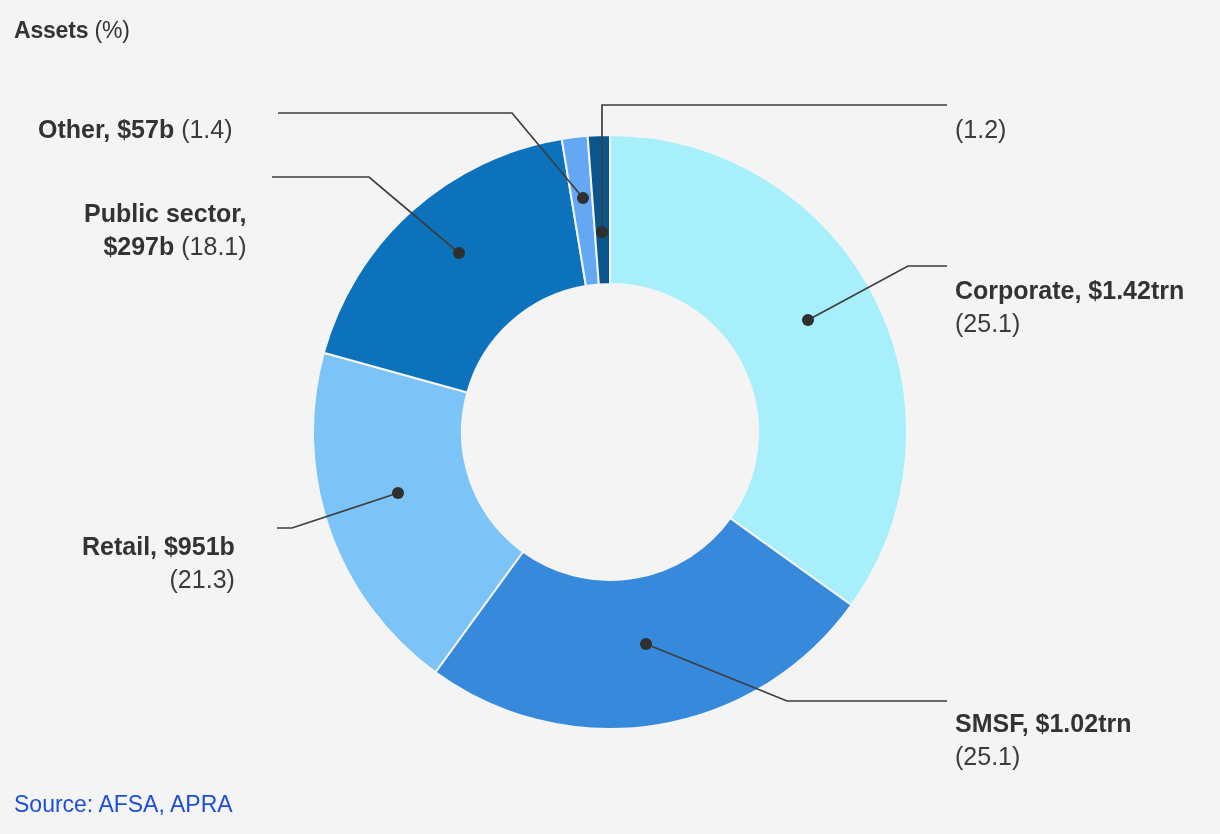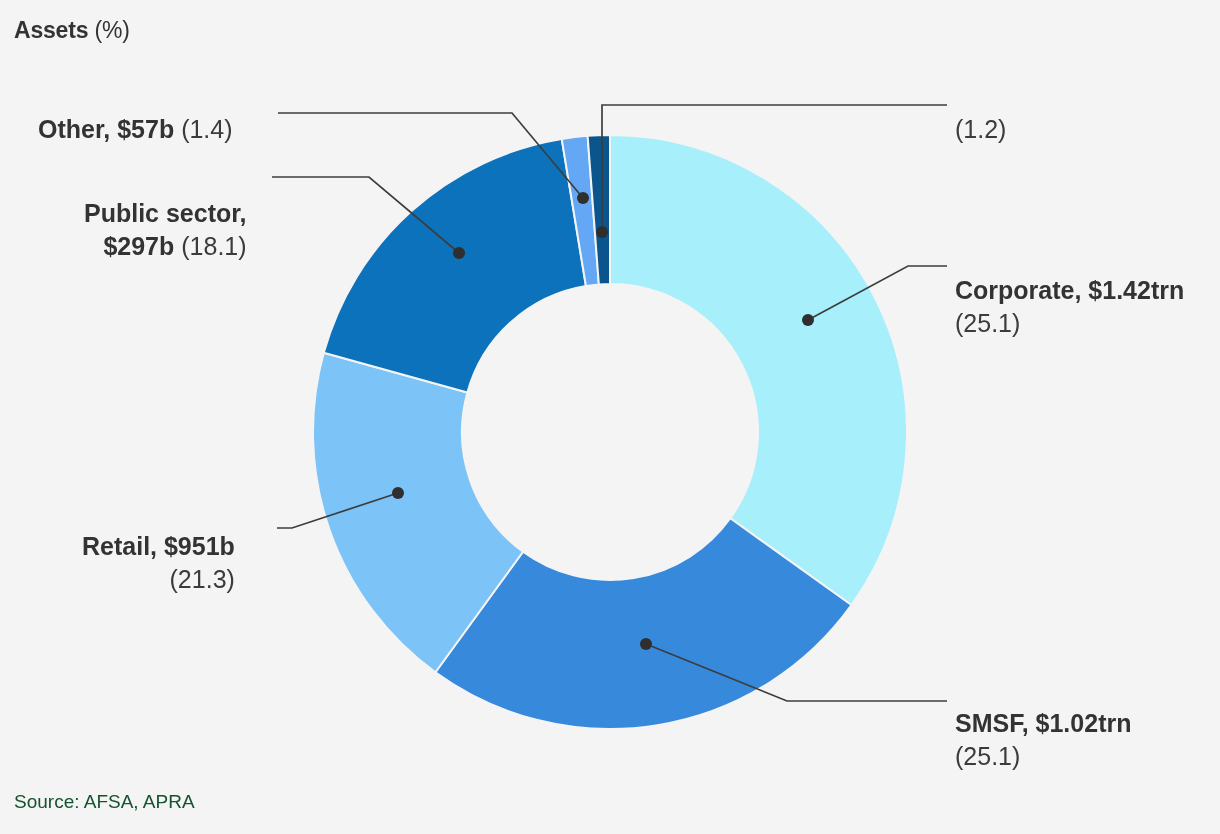--- a/index.html
+++ b/index.html
@@ -32,23 +32,23 @@
     white-space: nowrap;
   }
   .chart-title .unit {
     font-weight: normal;
   }
 
   .source-note {
     position: absolute;
     left: 14px;
     top: 791px;
-    font-size: 19px;
+    font-size: 23px;
     font-weight: normal;
-    color: #14532d;
+    color: #1d4ed8;
     white-space: nowrap;
   }
 
   svg.donut-svg {
     position: absolute;
     left: 0;
     top: 0;
     width: 1220px;
     height: 834px;
     display: block;

